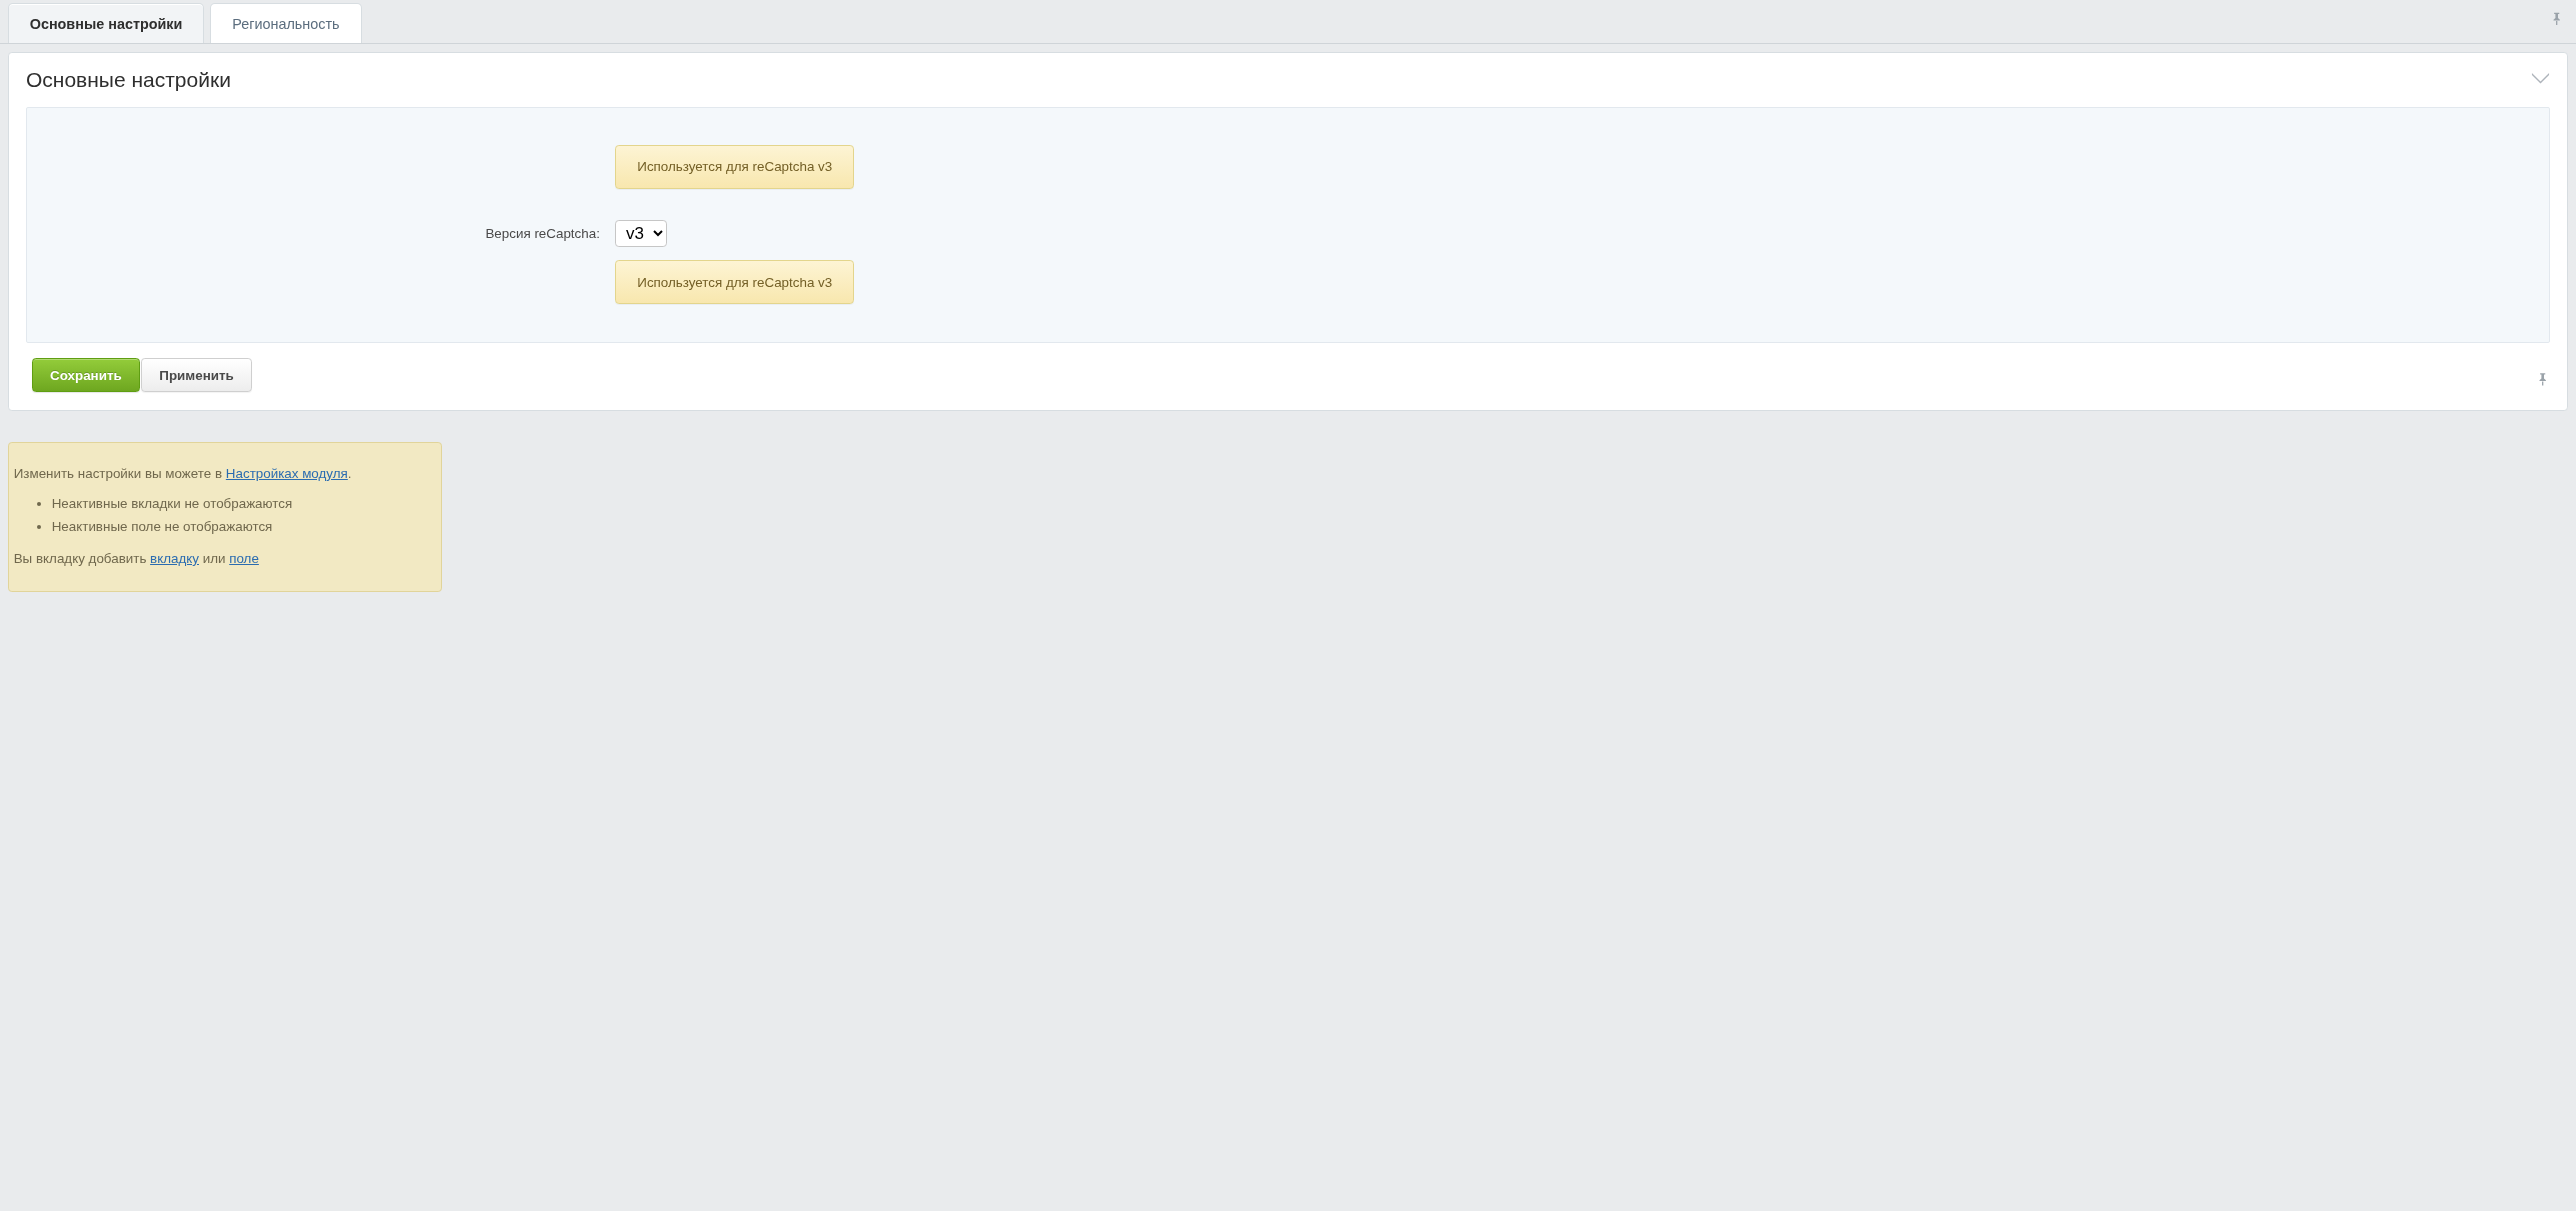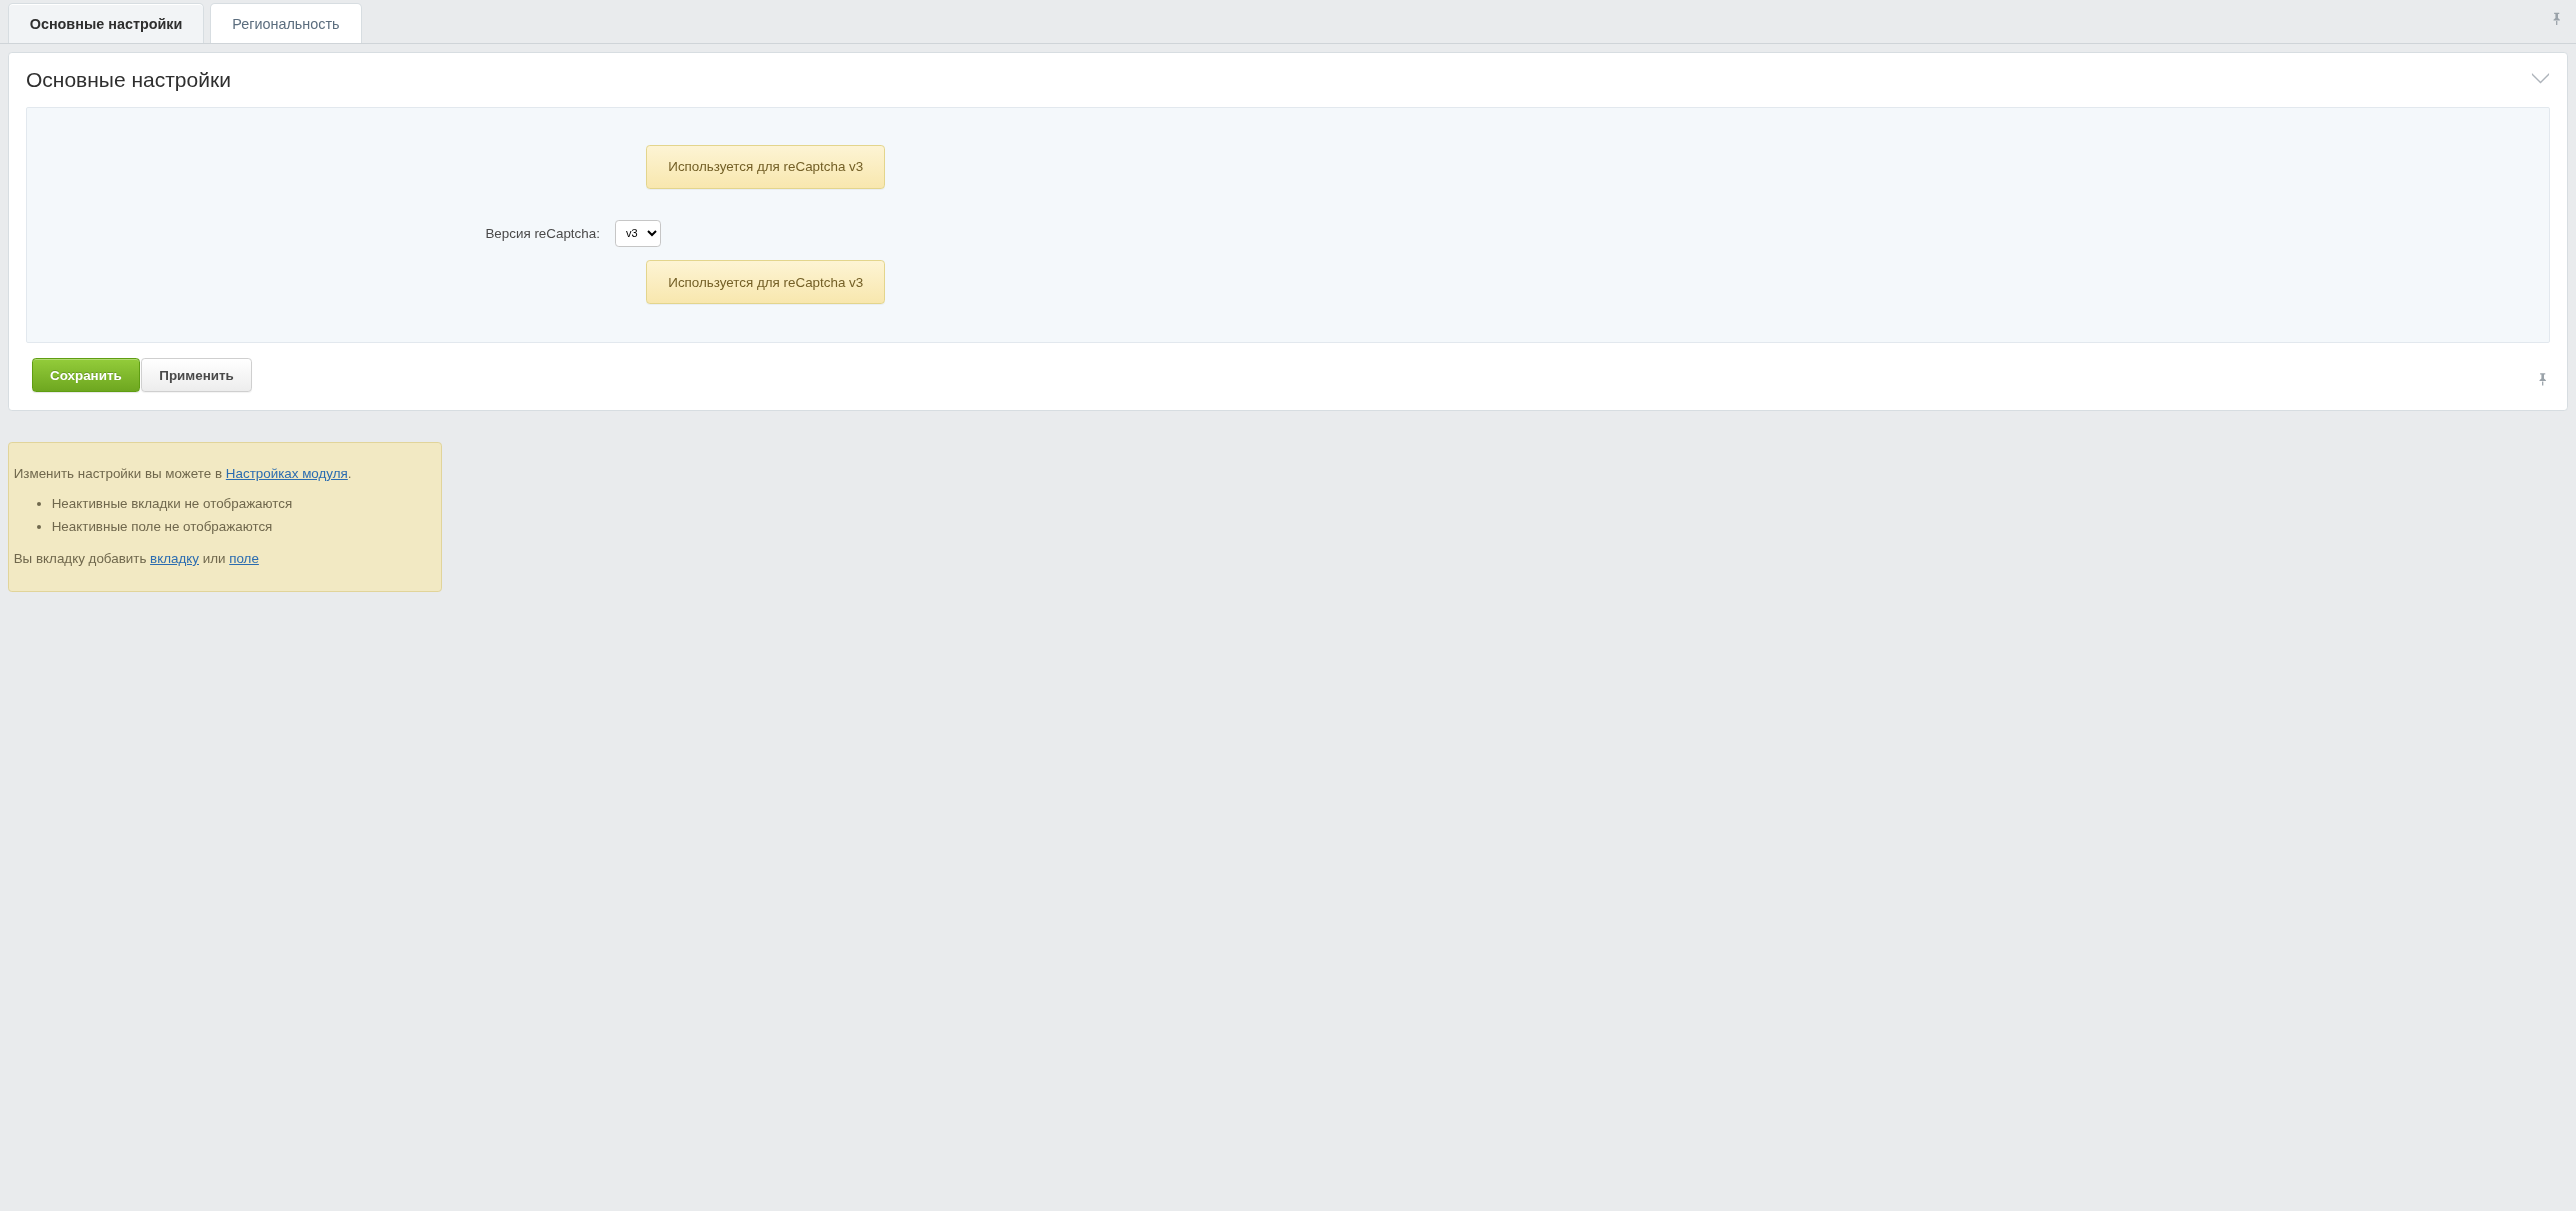--- a/index.html
+++ b/index.html
@@ -96,28 +96,27 @@
       border: 1px solid #c6c6c6;
       border-radius: 2.9px;
       font-size: 12.5px;
       background: #fff;
       box-shadow: inset 0 1px 1.9px rgba(0,0,0,.08);
     }
     .select-input {
       height: 27px;
       border: 1px solid #c6c6c6;
       border-radius: 3.8px;
-      font-size: 11px;
+      font-size: 17px;
       padding: 1.9px 5.8px;
       background: #fff;
     }
     .info-button-row {
       display: flex;
       margin: 9.6px 0 31px;
-      gap: 31px;
     }
     .info-button-row .label { width: 571px; }
     .info-button {
       display: inline-block;
       padding: 13.4px 21px;
       font-size: 13.4px;
       color: #746027;
       background: linear-gradient(#fdf4d4, #f8e7ae);
       border: 1px solid #e3d58c;
       border-radius: 3.8px;

